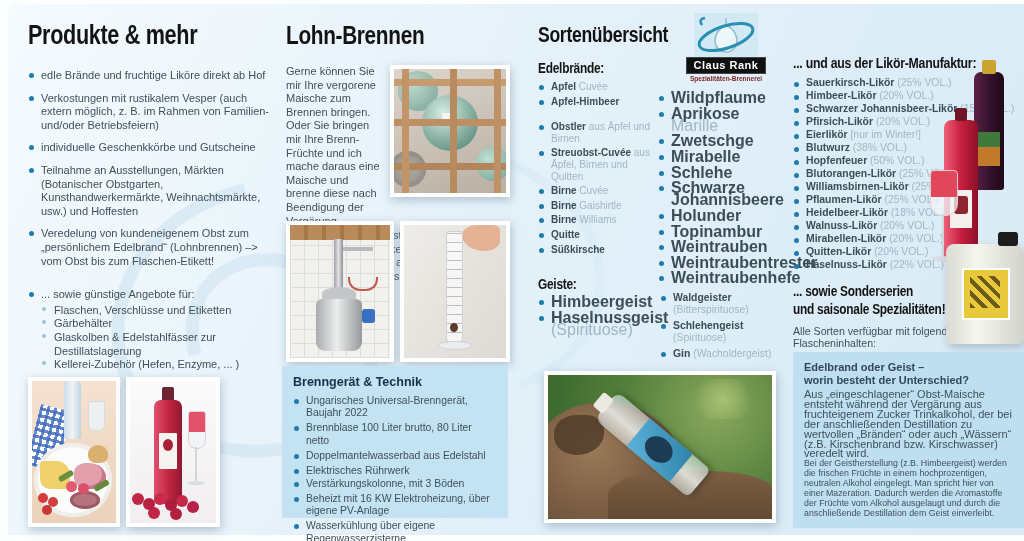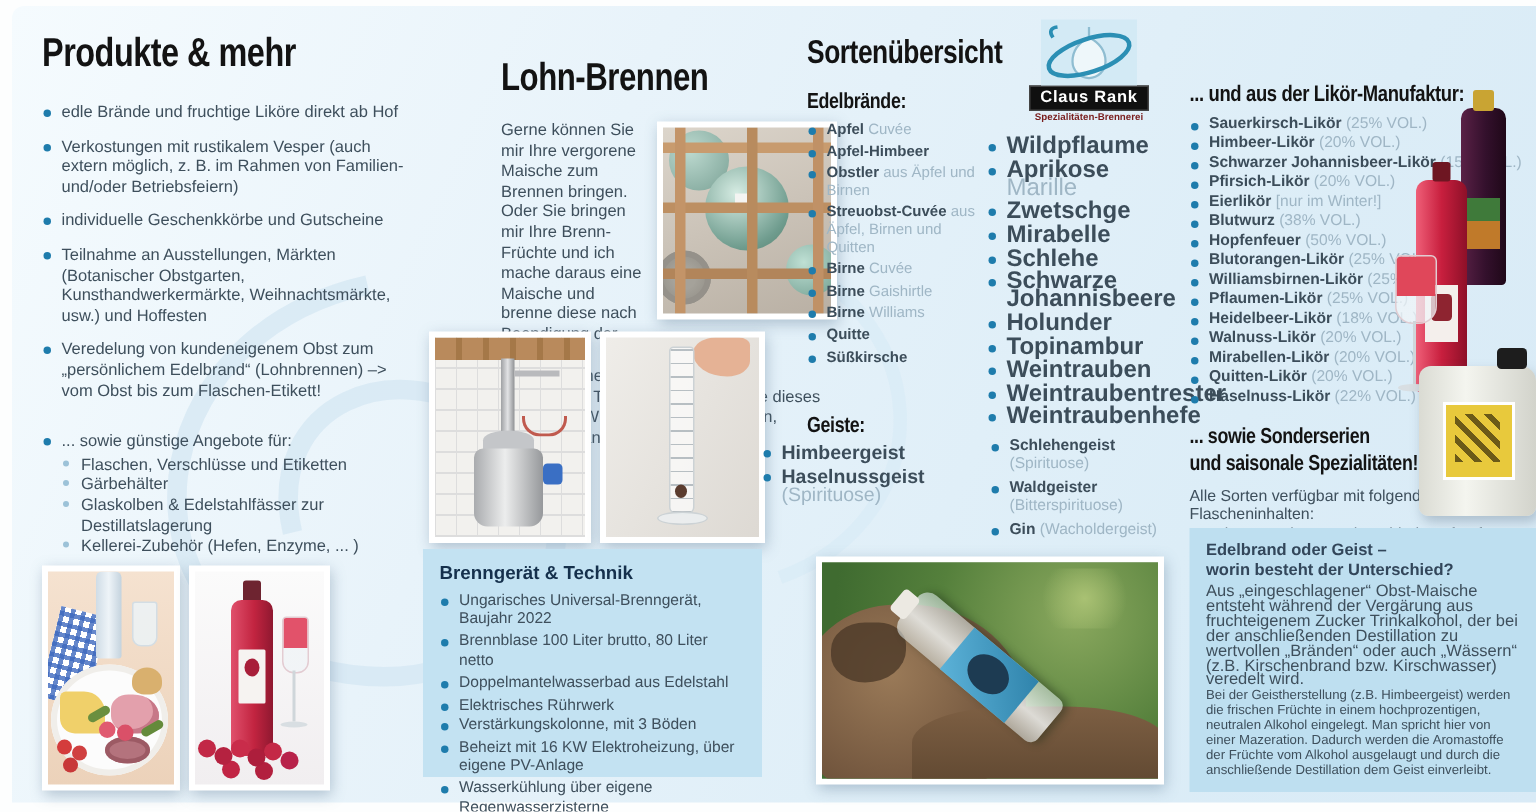--- a/index.html
+++ b/index.html
@@ -79,21 +79,21 @@
     <div class="d" style="left:65px;top:66px;width:2px;height:34px;background:#cfd6da;"></div>
     <div class="d" style="left:57px;top:100px;width:18px;height:4px;background:#d8dee2;border-radius:50%;"></div>
     <div class="d" style="left:32px;top:6px;width:12px;height:15px;background:#6e2430;border-radius:2px;"></div>
     <div class="d" style="left:24px;top:19px;width:28px;height:104px;background:linear-gradient(90deg,#e0506c,#c22440 55%,#8f1830);border-radius:7px 7px 4px 4px;"></div>
     <div class="d" style="left:29px;top:52px;width:18px;height:36px;background:#f6f3f1;border-radius:1px;"></div>
     <div class="d" style="left:33px;top:58px;width:10px;height:12px;background:#a81f3a;border-radius:50%;"></div>
     <div class="d" style="left:2px;top:112px;width:12px;height:12px;background:#c22846;border-radius:50%;box-shadow:11px 5px 0 #b52240,22px 0 0 #c92c4a,33px 6px 0 #ad1e3c,44px 2px 0 #c42846,55px 8px 0 #b8224a,16px 14px 0 #c12444,38px 15px 0 #b2203e;"></div>
   </div>
 </div>
 
-<div class="abs" style="left:286px;top:36px;width:224px;margin-left:48px;">
+<div class="abs" style="left:286px;top:20px;width:224px;">
   <div class="h1" style="font-size:26px;">Lohn-Brennen</div>
   <div style="margin-top:14px;font-size:11px;line-height:13.6px;">
     <div class="photo" style="position:relative;float:right;width:112px;height:124px;margin:0 0 4px 7px;">
       <div class="ph" style="background:linear-gradient(160deg,#dcd5cb,#b9b0a4);">
         <div class="d" style="left:4px;top:2px;width:40px;height:40px;background:radial-gradient(circle at 35% 35%,#bcd9cf,#7aa195);border-radius:50%;"></div>
         <div class="d" style="left:28px;top:26px;width:56px;height:56px;background:radial-gradient(circle at 38% 32%,#d6ece3,#6f9c8e 70%,#55806f);border-radius:50%;"></div>
         <div class="d" style="left:48px;top:44px;width:14px;height:9px;background:#f4f4f2;"></div>
         <div class="d" style="left:82px;top:78px;width:34px;height:34px;background:radial-gradient(circle at 35% 35%,#bfe0d4,#6f9c8e);border-radius:50%;"></div>
         <div class="d" style="left:-4px;top:82px;width:36px;height:36px;background:radial-gradient(circle,#a5a29a 30%,#8a867e);border-radius:50%;box-shadow:inset 0 0 0 4px #95918a;"></div>
         <div class="d" style="left:0;top:10px;width:112px;height:7px;background:#c89b6e;box-shadow:0 40px 0 #bd8f62,0 84px 0 #b2855a;"></div>
@@ -136,21 +136,21 @@
     <li style="margin-bottom:2.5px;"><span>Beheizt mit 16 KW Elektroheizung, über eigene PV-Anlage</span></li>
     <li><span>Wasserkühlung über eigene Regenwasserzisterne</span></li>
   </ul>
 </div>
 
 <div class="abs" style="left:538px;top:22px;width:250px;">
   <div class="h1" style="font-size:22px;">Sortenübersicht</div>
   <div class="h2" style="font-size:14.5px;margin-top:12px;">Edelbrände:</div>
   <ul class="blist" style="margin-top:5px;width:120px;font-size:10px;line-height:11.6px;">
     <li style="margin-bottom:3px;"><span class="main">Apfel</span> <span class="sub">Cuvée</span></li>
-    <li style="margin-bottom:3px;"><span class="main">Apfel-Himbeer</span> <span class="sub"></span></li>
+    <li style="margin-bottom:14px;"><span class="main">Apfel-Himbeer</span> <span class="sub"></span></li>
     <li style="margin-bottom:3px;"><span class="main">Obstler</span> <span class="sub">aus Äpfel und Birnen</span></li>
     <li style="margin-bottom:3px;"><span class="main">Streuobst-Cuvée</span> <span class="sub">aus Äpfel, Birnen und Quitten</span></li>
     <li style="margin-bottom:3px;"><span class="main">Birne</span> <span class="sub">Cuvée</span></li>
     <li style="margin-bottom:3px;"><span class="main">Birne</span> <span class="sub">Gaishirtle</span></li>
     <li style="margin-bottom:3px;"><span class="main">Birne</span> <span class="sub">Williams</span></li>
     <li style="margin-bottom:3px;"><span class="main">Quitte</span></li>
     <li><span class="main">Süßkirsche</span></li>
   </ul>
 </div>
 
@@ -162,27 +162,27 @@
   <li style="margin-bottom:3.4px;"><span class="main">Schlehe</span></li>
   <li style="margin-bottom:3.4px;"><span class="main">Schwarze Johannisbeere</span></li>
   <li style="margin-bottom:3.4px;"><span class="main">Holunder</span></li>
   <li style="margin-bottom:3.4px;"><span class="main">Topinambur</span></li>
   <li style="margin-bottom:3.4px;"><span class="main">Weintrauben</span></li>
   <li style="margin-bottom:3.4px;"><span class="main">Weintraubentrester</span></li>
   <li><span class="main">Weintraubenhefe</span></li>
 </ul>
 
 <div class="h2 abs" style="left:538px;top:276px;font-size:14.5px;">Geiste:</div>
-<ul class="blist abs" style="left:508px;top:296px;width:112px;font-size:13px;line-height:12.2px;">
+<ul class="blist abs" style="left:538px;top:296px;width:112px;font-size:16px;line-height:12.2px;">
   <li style="margin-bottom:3.5px;"><span class="main">Himbeergeist</span></li>
   <li style="margin-bottom:3.5px;"><span class="main">Haselnussgeist</span> <span class="sub">(Spirituose)</span></li>
 </ul>
 <ul class="blist abs" style="left:660px;top:292px;width:126px;font-size:10.4px;line-height:12.2px;">
+  <li style="margin-bottom:3.5px;"><span class="main">Waldgeister</span> <span class="sub">(Bitterspirituose)</span></li>
   <li style="margin-bottom:3.5px;"><span class="main">Schlehengeist</span> <span class="sub">(Spirituose)</span></li>
-  <li style="margin-bottom:3.5px;"><span class="main">Waldgeister</span> <span class="sub">(Bitterspirituose)</span></li>
   <li><span class="main">Gin</span> <span class="sub">(Wacholdergeist)</span></li>
 </ul>
 
 <div class="photo" style="left:544px;top:371px;width:224px;height:144px;">
   <div class="ph" style="background:radial-gradient(circle at 75% 25%,#8aa85e,#55803c 45%,#3f6b30 80%),#4a7536;">
     <div class="d" style="left:140px;top:4px;width:70px;height:40px;background:radial-gradient(circle,#a9c173,transparent 70%);"></div>
     <div class="d" style="left:-14px;top:28px;width:150px;height:130px;background:radial-gradient(circle at 40% 35%,#9a7a58,#6e523b 70%);border-radius:45% 55% 50% 40%;"></div>
     <div class="d" style="left:6px;top:40px;width:50px;height:40px;background:#4c3a28;border-radius:50% 40% 60% 50%;opacity:.8;"></div>
     <div class="d" style="left:60px;top:96px;width:170px;height:60px;background:linear-gradient(180deg,#7d5f43,#5c452f);border-radius:40% 40% 0 0;"></div>
     <div class="d" style="left:96px;top:4px;width:36px;height:122px;transform:rotate(-50deg);transform-origin:50% 60%;background:linear-gradient(90deg,rgba(222,233,232,.55),rgba(245,250,250,.8) 45%,rgba(205,218,218,.6));border-radius:9px 9px 6px 6px;box-shadow:2px 3px 6px rgba(30,45,25,.45);">

